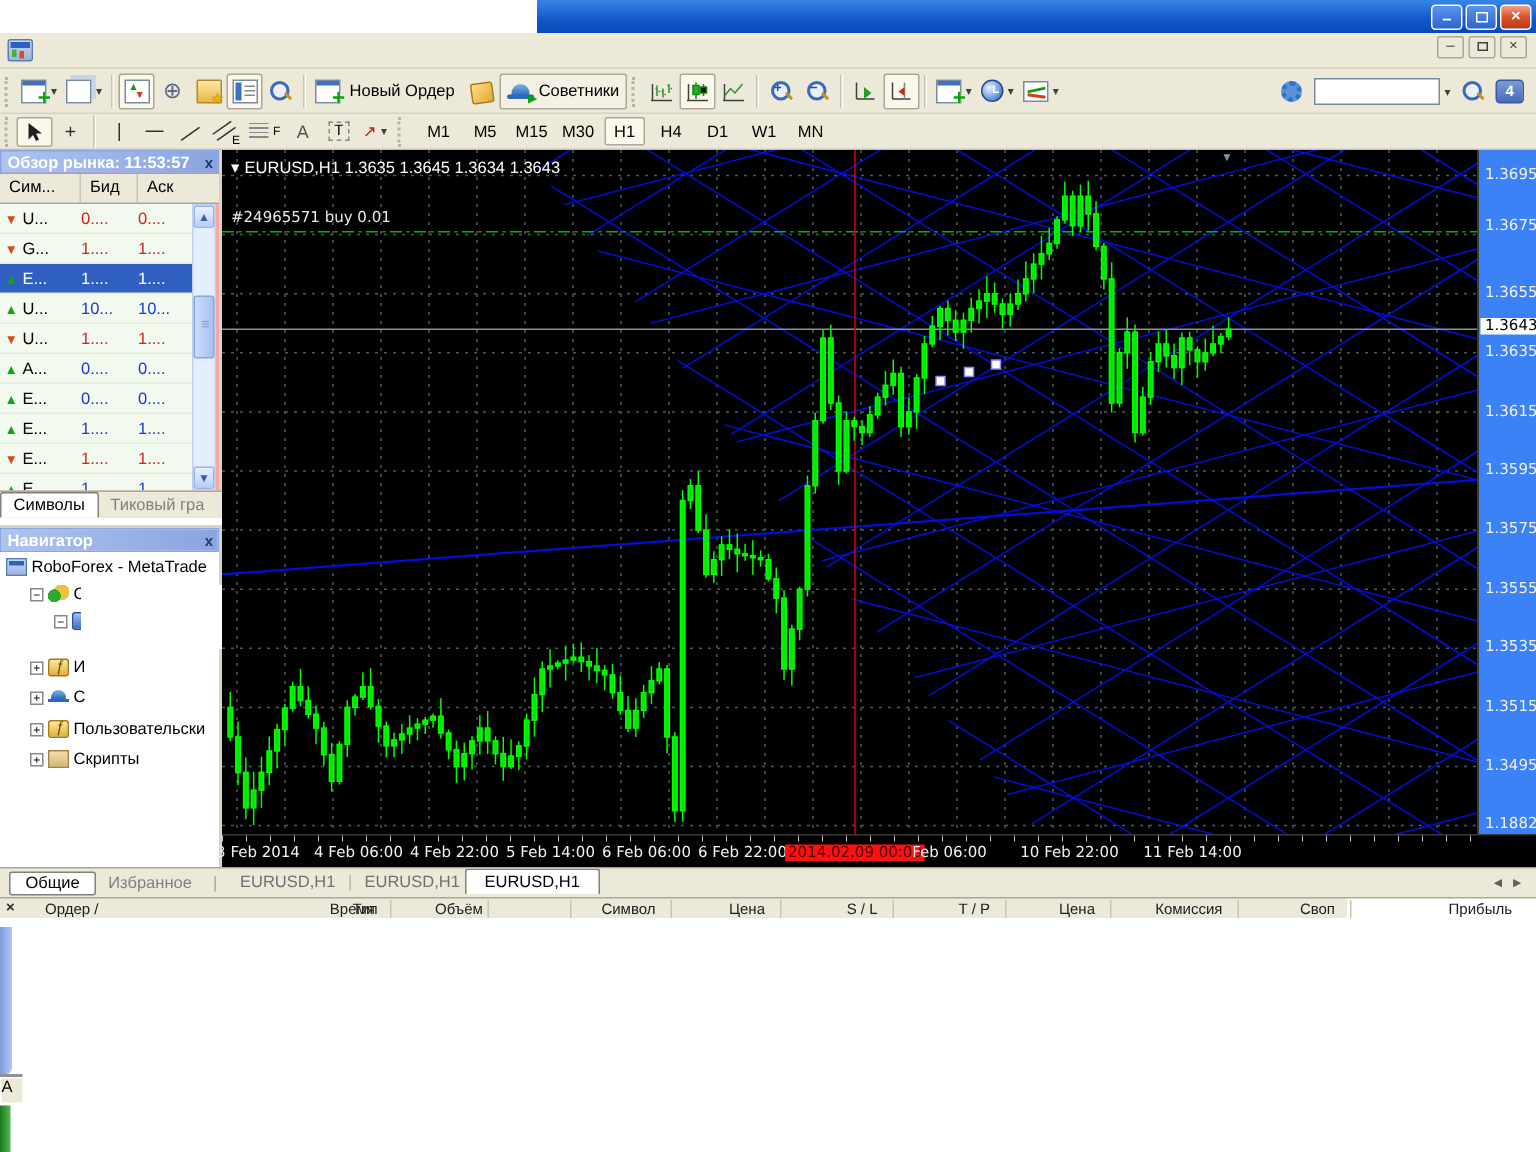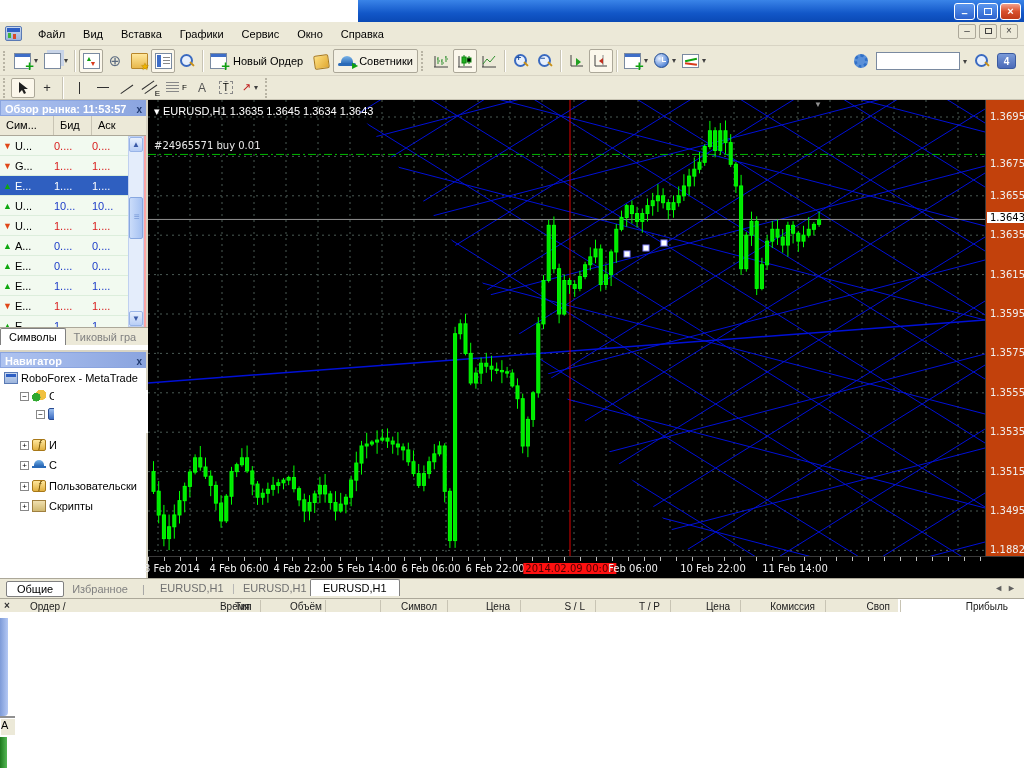--- a/index.html
+++ b/index.html
@@ -126,21 +126,21 @@
   .nav-tabs{left:0;top:578px;width:148px;height:20px;background:#ECE9D8;border-top:1px solid #ACA899;display:flex;align-items:center;padding-left:6px;}
   .nav-tabs .tab.active{border:1px solid #808080;border-radius:2px;background:#fff;padding:1px 10px;}
   .nav-tabs .bar{color:#A0A0A0;margin-left:6px;}
 
   
   .chartwin{left:148px;top:100px;width:876px;height:478px;background:#000;}
   .plot{position:absolute;left:0;top:0;width:837px;height:456px;}
   .chart-head{position:absolute;left:6px;top:5px;color:#fff;font-size:11px;font-family:"DejaVu Sans",sans-serif;}
   .order-label{position:absolute;left:6px;top:40px;color:#E8E8E8;font-size:10px;font-family:"DejaVu Sans",sans-serif;}
   .shift-mark{position:absolute;left:666px;top:0px;color:#909090;font-size:8px;}
-  .paxis{position:absolute;left:837px;top:0;width:39px;height:476px;background:#c2410c;border-left:1px solid #3A3A3A;}
+  .paxis{position:absolute;left:837px;top:0;width:39px;height:476px;background:#3b82f6;border-left:1px solid #3A3A3A;}
   .paxis .plabel{position:absolute;left:4px;color:#F0F0F0;font-size:10px;font-family:"DejaVu Sans",sans-serif;}
   .paxis .pcur{position:absolute;left:1px;background:#fff;color:#000;font-size:10px;padding:0 3px;font-family:"DejaVu Sans",sans-serif;}
   .taxis{position:absolute;left:0;top:456px;width:876px;height:34px;background:#000;border-top:1px solid #3A3A3A;}
   .taxis .ticks{position:absolute;left:0;top:0;width:840px;height:4px;background:repeating-linear-gradient(90deg,#C0C0C0 0 1px,transparent 1px 16px);}
   .tlabel{position:absolute;top:6px;transform:translateX(-50%);color:#F0F0F0;font-size:10px;white-space:nowrap;font-family:"DejaVu Sans",sans-serif;}
   .tlabel.hl{background:#FF1010;color:#500000;padding:0 2px;}
   .chart-tabs{left:148px;top:578px;width:876px;height:20px;background:#ECE9D8;border-top:1px solid #ACA899;}
   .ctab{position:absolute;top:3px;font-size:11px;color:#707070;}
   .ctab.active{top:0px;background:#fff;color:#000;border:1px solid #808080;border-bottom:none;border-radius:2px 2px 0 0;padding:2px 12px;}
   .ctab-sep{position:absolute;top:3px;color:#B0B0B0;}
@@ -168,21 +168,20 @@
     <div class="abs title-white"></div>
     <div class="abs winbtns">
       <div class="wbtn min"><span>–</span></div>
       <div class="wbtn max"><span class="box"></span></div>
       <div class="wbtn close"><span>×</span></div>
     </div>
   </div>
 
   <div class="abs menubar">
     <span class="appicon"></span>
-    <span id="menu-items"><span class="menu-item">Файл</span><span class="menu-item">Вид</span><span class="menu-item">Вставка</span><span class="menu-item">Графики</span><span class="menu-item">Сервис</span><span class="menu-item">Окно</span><span class="menu-item">Справка</span></span>
     <div class="childctl">
       <div class="cbtn">–</div>
       <div class="cbtn"><span class="box"></span></div>
       <div class="cbtn">×</div>
     </div>
   </div>
 
   <div class="abs toolbar1">
     <span class="grip"></span>
     <div class="tbtn">
@@ -329,20 +328,31 @@
         <span class="tool-glyph" style="font-size:12px;color:#555">A</span>
       </div>
     <div class="tbtn" style="height:20px">
         <span class="ic-labelT">T</span>
       </div>
     <div class="tbtn" style="height:20px">
         <span class="ic-arrowtool">↗</span>
         <span class="drop">▾</span>
       </div>
     <span class="grip"></span>
+    <span id="timeframes" style="display:flex;gap:4px;margin-left:6px;">
+        <span class="tfbtn">M1</span>
+        <span class="tfbtn">M5</span>
+        <span class="tfbtn">M15</span>
+        <span class="tfbtn">M30</span>
+        <span class="tfbtn active">H1</span>
+        <span class="tfbtn">H4</span>
+        <span class="tfbtn">D1</span>
+        <span class="tfbtn">W1</span>
+        <span class="tfbtn">MN</span>
+      </span>
   </div>
 
   <div class="abs mw">
     <div class="panel-title">
       <span>Обзор рынка: 11:53:57</span>
       <span class="x">x</span>
     </div>
     <div class="mw-header">
       <span class="hcell" style="width:54px">Сим...</span>
       <span class="hcell" style="width:38px">Бид</span>
@@ -881,21 +891,21 @@
           <rect x="476" y="151" width="6" height="6" fill="#fff" stroke="#8888FF"></rect>
           <rect x="495" y="145" width="6" height="6" fill="#fff" stroke="#8888FF"></rect>
           <rect x="513" y="140" width="6" height="6" fill="#fff" stroke="#8888FF"></rect>
         </svg>
       <div class="chart-head">▾ <span>EURUSD,H1  1.3635 1.3645 1.3634 1.3643</span></div>
       <div class="order-label">#24965571 buy 0.01</div>
       <div class="shift-mark">▼</div>
     </div>
     <div class="paxis" id="price-axis">
         <span class="plabel" style="top: 11px;">1.3695</span>
-        <span class="plabel" style="top: 58px;">1.3675</span>
+        <span class="plabel" style="top: 45px;">1.3675</span>
         <span class="plabel" style="top: 89.8px;">1.3655</span>
         <span class="plabel" style="top: 129.2px; text-align: right;">1.3635</span>
         <span class="plabel" style="top: 168.6px;">1.3615</span>
         <span class="plabel" style="top: 208px;">1.3595</span>
         <span class="plabel" style="top: 247.4px;">1.3575</span>
         <span class="plabel" style="top: 286.8px;">1.3555</span>
         <span class="plabel" style="top: 326.2px;">1.3535</span>
         <span class="plabel" style="top: 365.6px;">1.3515</span>
         <span class="plabel" style="top: 405px;">1.3495</span>
         <span class="plabel" style="top: 444.4px;">1.1882</span>

